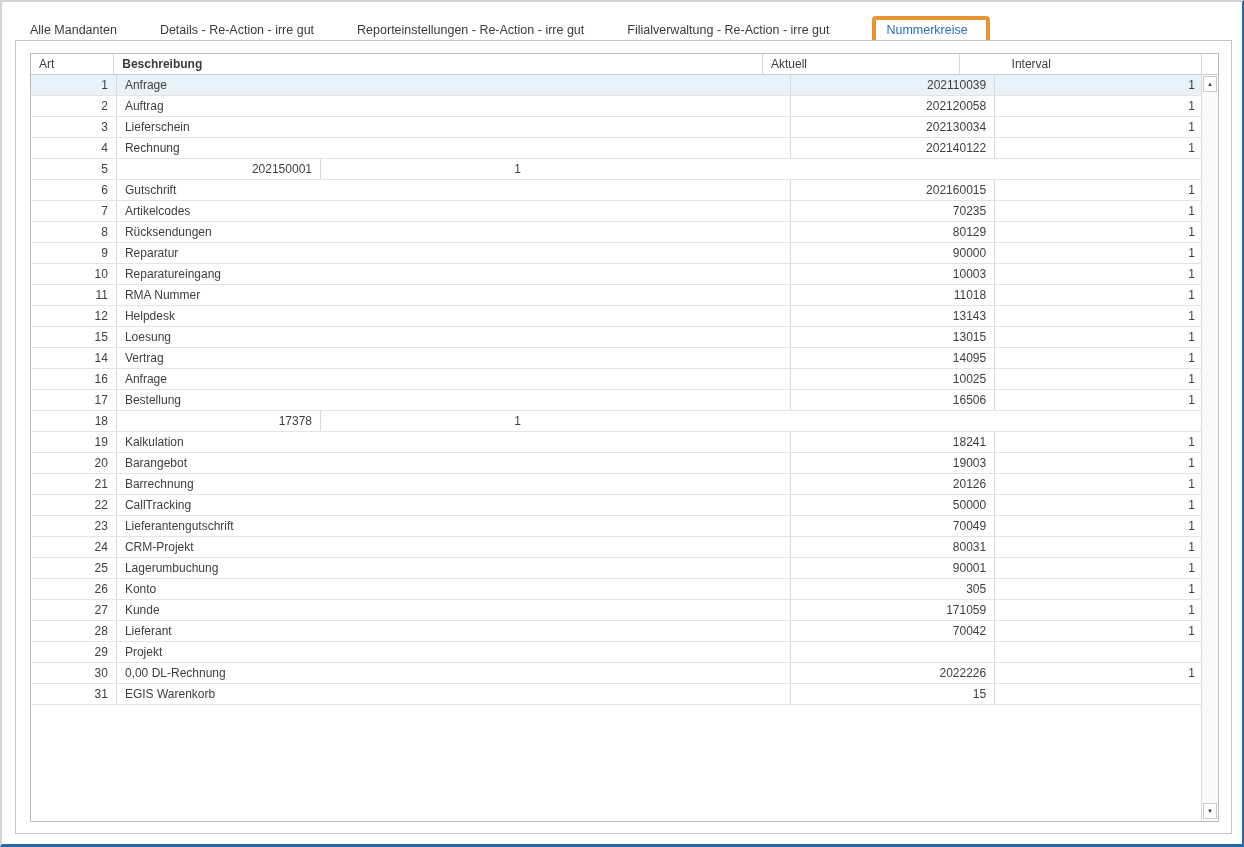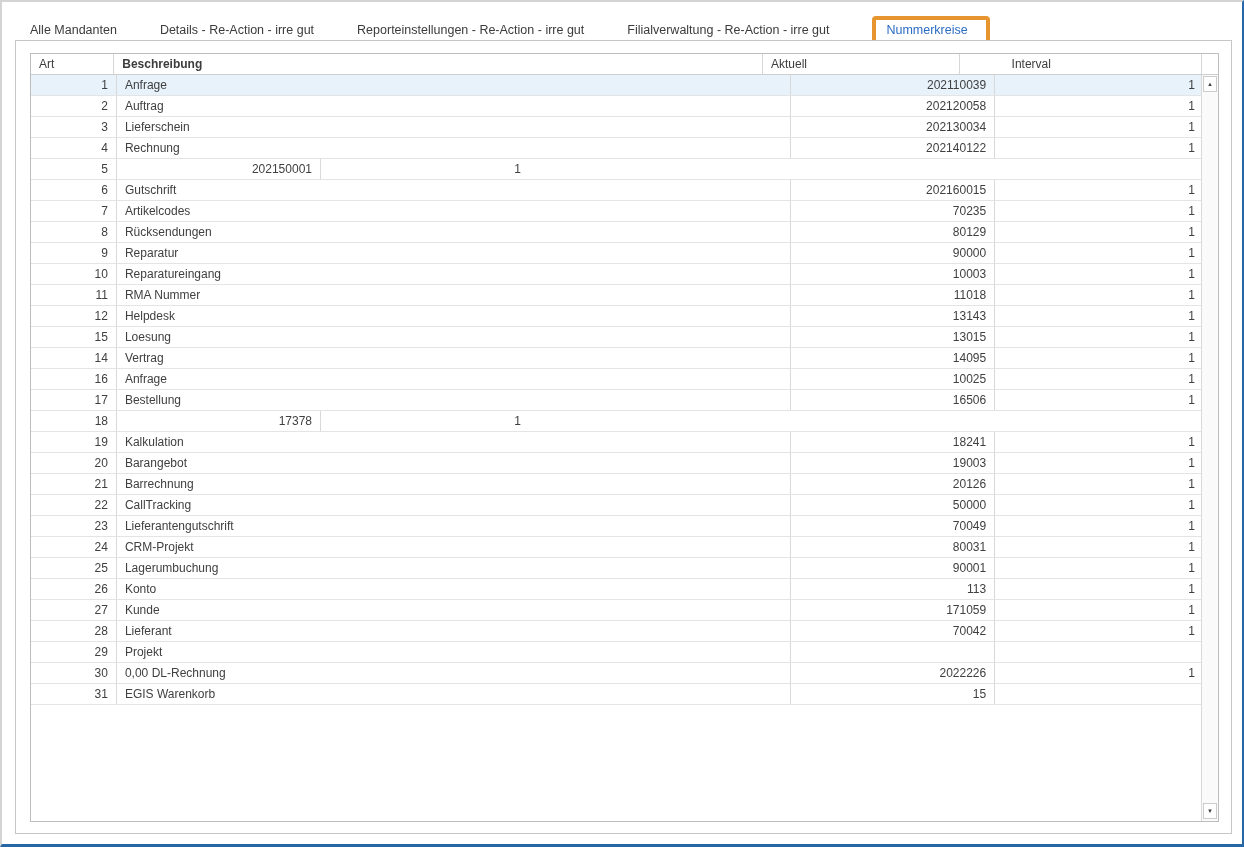--- a/index.html
+++ b/index.html
@@ -249,21 +249,21 @@
           </div>
           <div class="tr">
             <div class="td art">25</div>
             <div class="td beschreibung">Lagerumbuchung</div>
             <div class="td aktuell">90001</div>
             <div class="td interval">1</div>
           </div>
           <div class="tr">
             <div class="td art">26</div>
             <div class="td beschreibung">Konto</div>
-            <div class="td aktuell">113</div>
+            <div class="td aktuell">305</div>
             <div class="td interval">1</div>
           </div>
           <div class="tr">
             <div class="td art">27</div>
             <div class="td beschreibung">Kunde</div>
             <div class="td aktuell">171059</div>
             <div class="td interval">1</div>
           </div>
           <div class="tr">
             <div class="td art">28</div>

